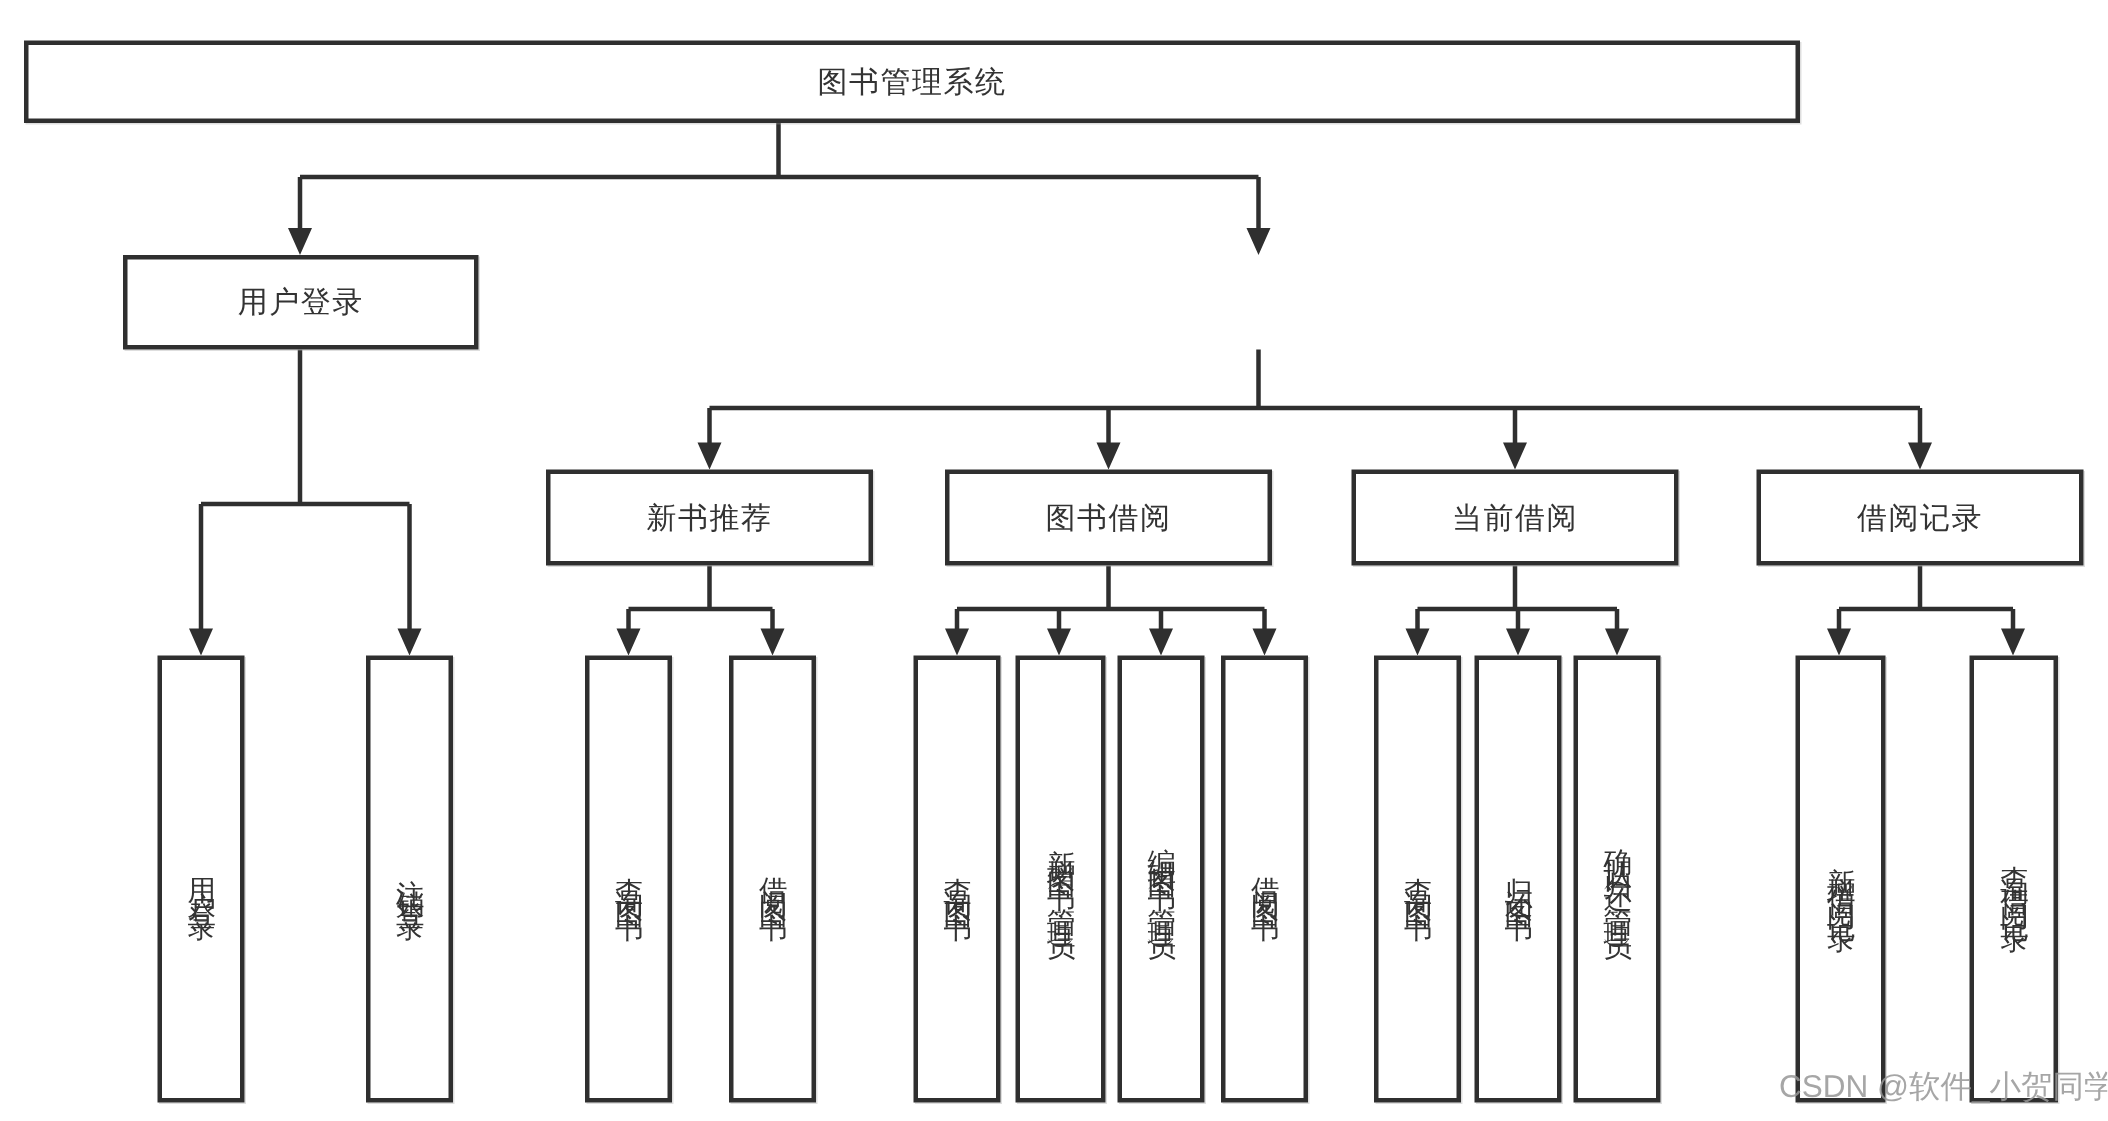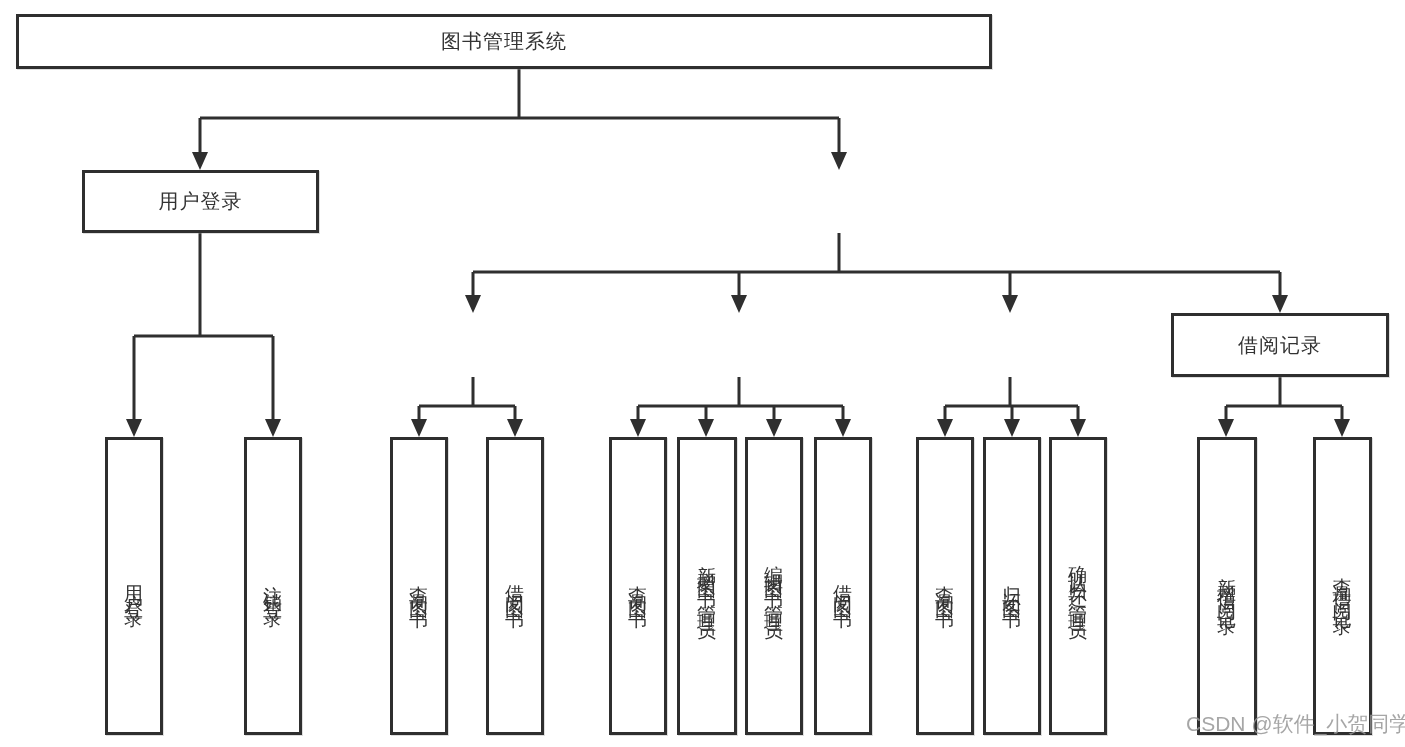--- a/index.html
+++ b/index.html
@@ -60,24 +60,27 @@
              M1002 295 L1018 295 L1010 313 Z  M1272 295 L1288 295 L1280 313 Z
              M126 419 L142 419 L134 437 Z  M265 419 L281 419 L273 437 Z
              M411 419 L427 419 L419 437 Z  M507 419 L523 419 L515 437 Z
              M630 419 L646 419 L638 437 Z  M698 419 L714 419 L706 437 Z
              M766 419 L782 419 L774 437 Z  M835 419 L851 419 L843 437 Z
              M937 419 L953 419 L945 437 Z  M1004 419 L1020 419 L1012 437 Z
              M1070 419 L1086 419 L1078 437 Z
              M1218 419 L1234 419 L1226 437 Z  M1334 419 L1350 419 L1342 437 Z"></path>
   </svg>
 
-  <div class="hbox" style="left:16px;top:14px;width:976px;height:55px">图书管理系统</div>
+  <div class="hbox" style="left:16px;top:27px;width:1184px;height:55px">图书管理系统</div>
 
   <div class="hbox" style="left:82px;top:170px;width:237px;height:63px">用户登录</div>
 
+  <div class="hbox" style="left:364px;top:313px;width:218px;height:64px">新书推荐</div>
+  <div class="hbox" style="left:630px;top:313px;width:218px;height:64px">图书借阅</div>
+  <div class="hbox" style="left:901px;top:313px;width:218px;height:64px">当前借阅</div>
   <div class="hbox" style="left:1171px;top:313px;width:218px;height:64px">借阅记录</div>
 
   <div class="vbox" style="left:105px">用户登录</div>
   <div class="vbox" style="left:244px">注销登录</div>
 
   <div class="vbox" style="left:390px">查询图书</div>
   <div class="vbox" style="left:486px">借阅图书</div>
 
   <div class="vbox" style="left:609px">查询图书</div>
   <div class="vbox" style="left:677px;width:60px">新增图书（管理员）</div>

